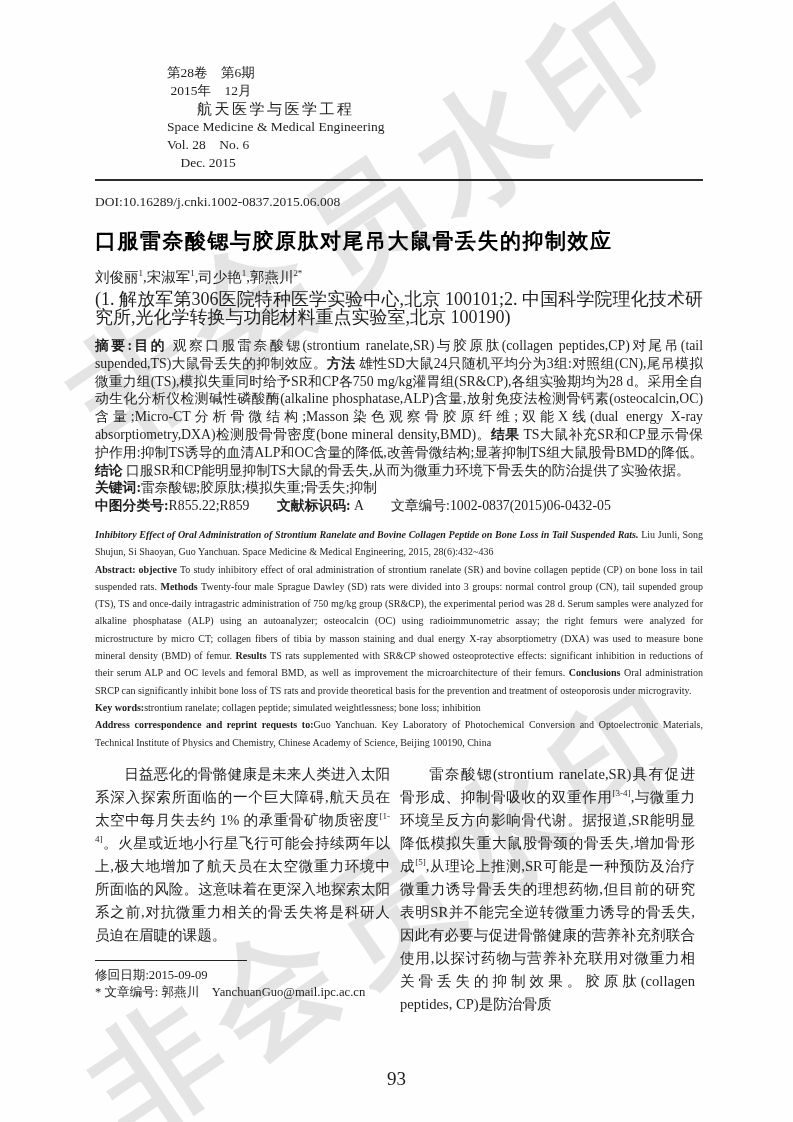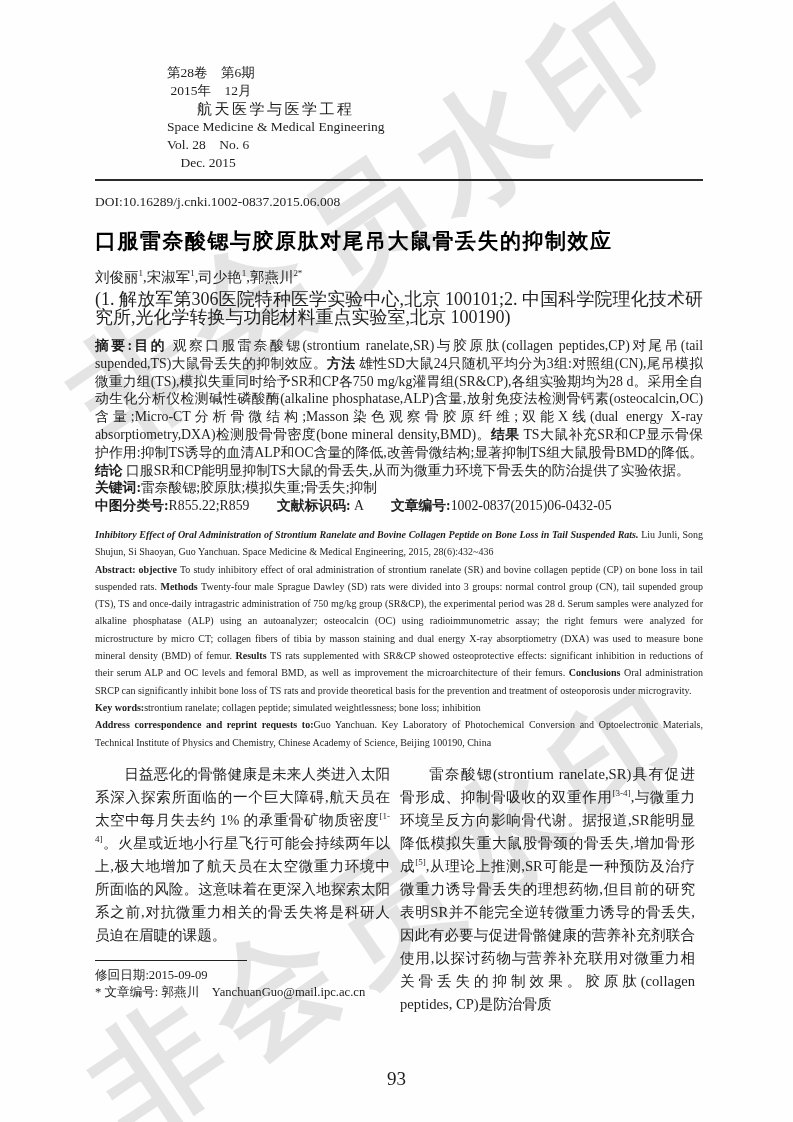--- a/index.html
+++ b/index.html
@@ -90,21 +90,21 @@
     <h1 class="title">口服雷奈酸锶与胶原肽对尾吊大鼠骨丢失的抑制效应</h1>
 
     <div class="authors"><span>刘俊丽</span><sup>1</sup><span>,宋淑军</span><sup>1</sup><span>,司少艳</span><sup>1</sup><span>,郭燕川</span><sup>2*</sup></div>
 
     <div class="affiliation">(1. 解放军第306医院特种医学实验中心,北京 100101;2. 中国科学院理化技术研究所,光化学转换与功能材料重点实验室,北京 100190)</div>
 
     <div class="abs"><span style="font-weight: 700;">摘要:</span><span style="font-weight: 700;">目的 </span><span>观察口服雷奈酸锶(strontium ranelate,SR)与胶原肽(collagen peptides,CP)对尾吊(tail supended,TS)大鼠骨丢失的抑制效应。</span><span style="font-weight: 700;">方法 </span><span>雄性SD大鼠24只随机平均分为3组:对照组(CN),尾吊模拟微重力组(TS),模拟失重同时给予SR和CP各750 mg/kg灌胃组(SR&amp;CP),各组实验期均为28 d。采用全自动生化分析仪检测碱性磷酸酶(alkaline phosphatase,ALP)含量,放射免疫法检测骨钙素(osteocalcin,OC)含量;Micro-CT分析骨微结构;Masson染色观察骨胶原纤维;双能X线(dual energy X-ray absorptiometry,DXA)检测股骨骨密度(bone mineral density,BMD)。</span><span style="font-weight: 700;">结果 </span><span>TS大鼠补充SR和CP显示骨保护作用:抑制TS诱导的血清ALP和OC含量的降低,改善骨微结构;显著抑制TS组大鼠股骨BMD的降低。</span><span style="font-weight: 700;">结论 </span><span>口服SR和CP能明显抑制TS大鼠的骨丢失,从而为微重力环境下骨丢失的防治提供了实验依据。</span></div>
 
     <div class="kw-line"><span style="font-weight: 700;">关键词:</span><span>雷奈酸锶;胶原肽;模拟失重;骨丢失;抑制</span></div>
 
-    <div class="kw-line"><span style="font-weight: 700;">中图分类号:</span><span>R855.22;R859　　</span><span style="font-weight: 700;">文献标识码:</span><span> A　　</span><span style="font-weight: 700;">文章编号:</span><span>1002-0837(2015)06-0432-05</span></div>
+    <div class="kw-line"><span style="font-weight: 700;">中图分类号:</span><span>R855.22;R859　　</span><span style="font-weight: 700;">文献标识码:</span><span> A　　</span><span style="font-weight: 400;">文章编号:</span><span>1002-0837(2015)06-0432-05</span></div>
 
     <div class="en en-title"><span style="font-weight: 700; font-style: italic;">Inhibitory Effect of Oral Administration of Strontium Ranelate and Bovine Collagen Peptide on Bone Loss in Tail Suspended Rats.</span><span> Liu Junli, Song Shujun, Si Shaoyan, Guo Yanchuan. Space Medicine &amp; Medical Engineering, 2015, 28(6):432~436</span></div>
 
     <div class="en"><span style="font-weight: 700;">Abstract: </span><span style="font-weight: 700;">objective </span><span>To study inhibitory effect of oral administration of strontium ranelate (SR) and bovine collagen peptide (CP) on bone loss in tail suspended rats. </span><span style="font-weight: 700;">Methods </span><span>Twenty-four male Sprague Dawley (SD) rats were divided into 3 groups: normal control group (CN), tail supended group (TS), TS and once-daily intragastric administration of 750 mg/kg group (SR&amp;CP), the experimental period was 28 d. Serum samples were analyzed for alkaline phosphatase (ALP) using an autoanalyzer; osteocalcin (OC) using radioimmunometric assay; the right femurs were analyzed for microstructure by micro CT; collagen fibers of tibia by masson staining and dual energy X-ray absorptiometry (DXA) was used to measure bone mineral density (BMD) of femur. </span><span style="font-weight: 700;">Results </span><span>TS rats supplemented with SR&amp;CP showed osteoprotective effects: significant inhibition in reductions of their serum ALP and OC levels and femoral BMD, as well as improvement the microarchitecture of their femurs. </span><span style="font-weight: 700;">Conclusions </span><span>Oral administration SRCP can significantly inhibit bone loss of TS rats and provide theoretical basis for the prevention and treatment of osteoporosis under microgravity.</span></div>
 
     <div class="en"><span style="font-weight: 700;">Key words:</span><span>strontium ranelate; collagen peptide; simulated weightlessness; bone loss; inhibition</span></div>
 
     <div class="en"><span style="font-weight: 700;">Address correspondence and reprint requests to:</span><span>Guo Yanchuan. Key Laboratory of Photochemical Conversion and Optoelectronic Materials, Technical Institute of Physics and Chemistry, Chinese Academy of Science, Beijing 100190, China</span></div>
 
     <div class="columns">

